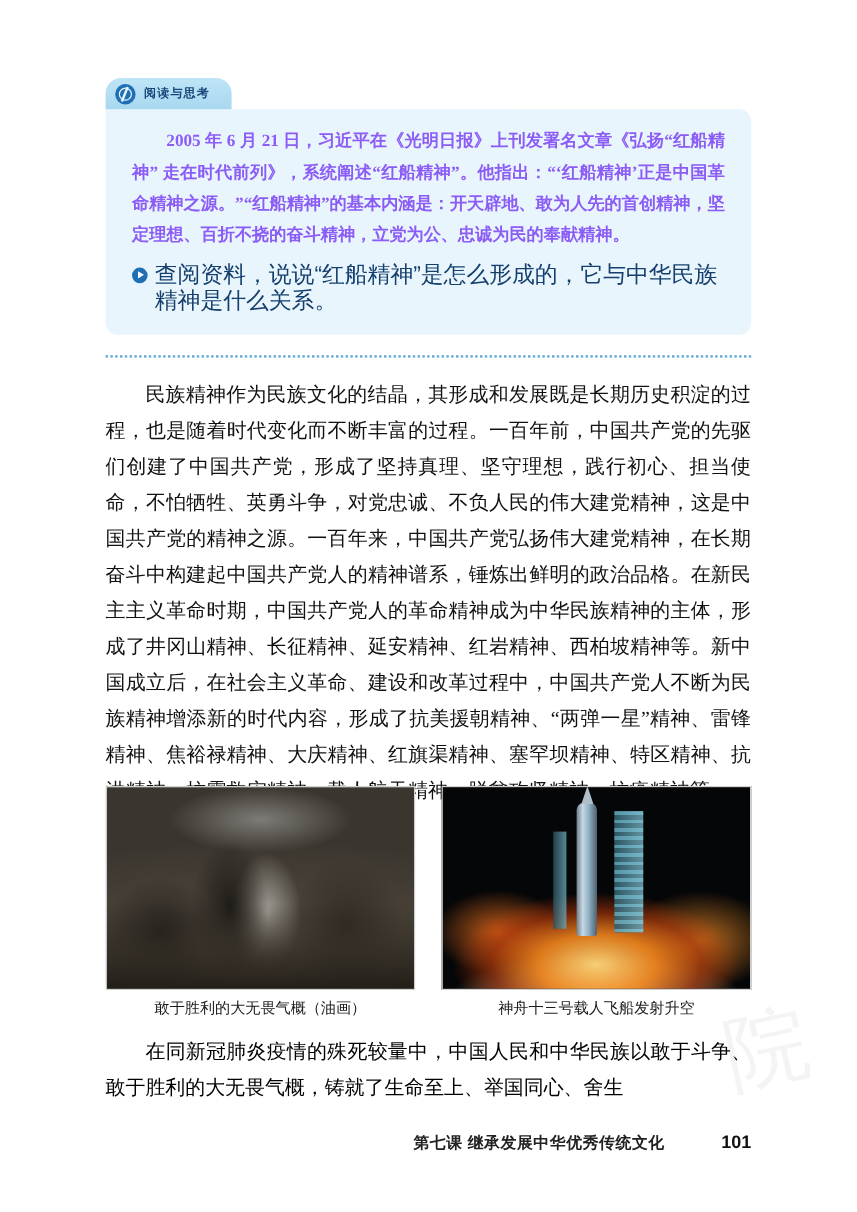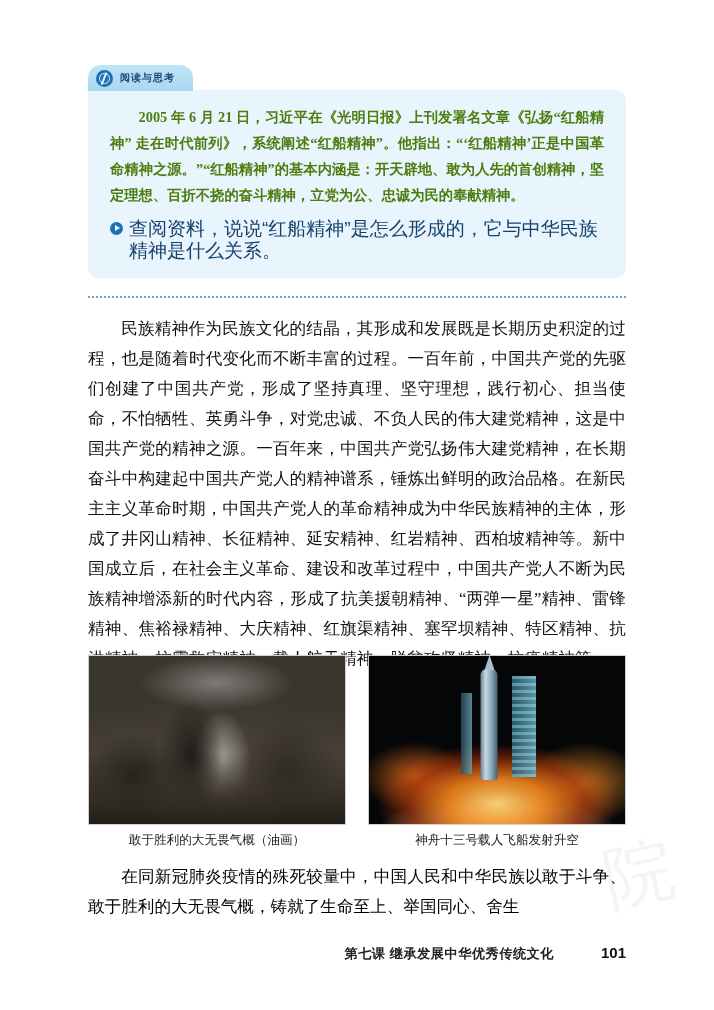--- a/index.html
+++ b/index.html
@@ -80,21 +80,21 @@
     margin-top: -1px;
     background: #e9f5fc;
     border-radius: 0 10px 10px 10px;
     padding: 14px 22px 16px 22px;
     box-sizing: border-box;
   }
   .rt-para {
     font-family: "Liberation Serif", serif;
     font-size: 14.3px;
     line-height: 26px;
-    color: #4d7c0f;
+    color: #8b5cf6;
     text-align: justify;
     text-indent: 2em;
     margin: 0 0 10px 0;
     font-weight: bold;
   }
   .rt-q {
     display: flex;
     align-items: flex-start;
     gap: 6px;
     font-family: "Liberation Sans", sans-serif;

